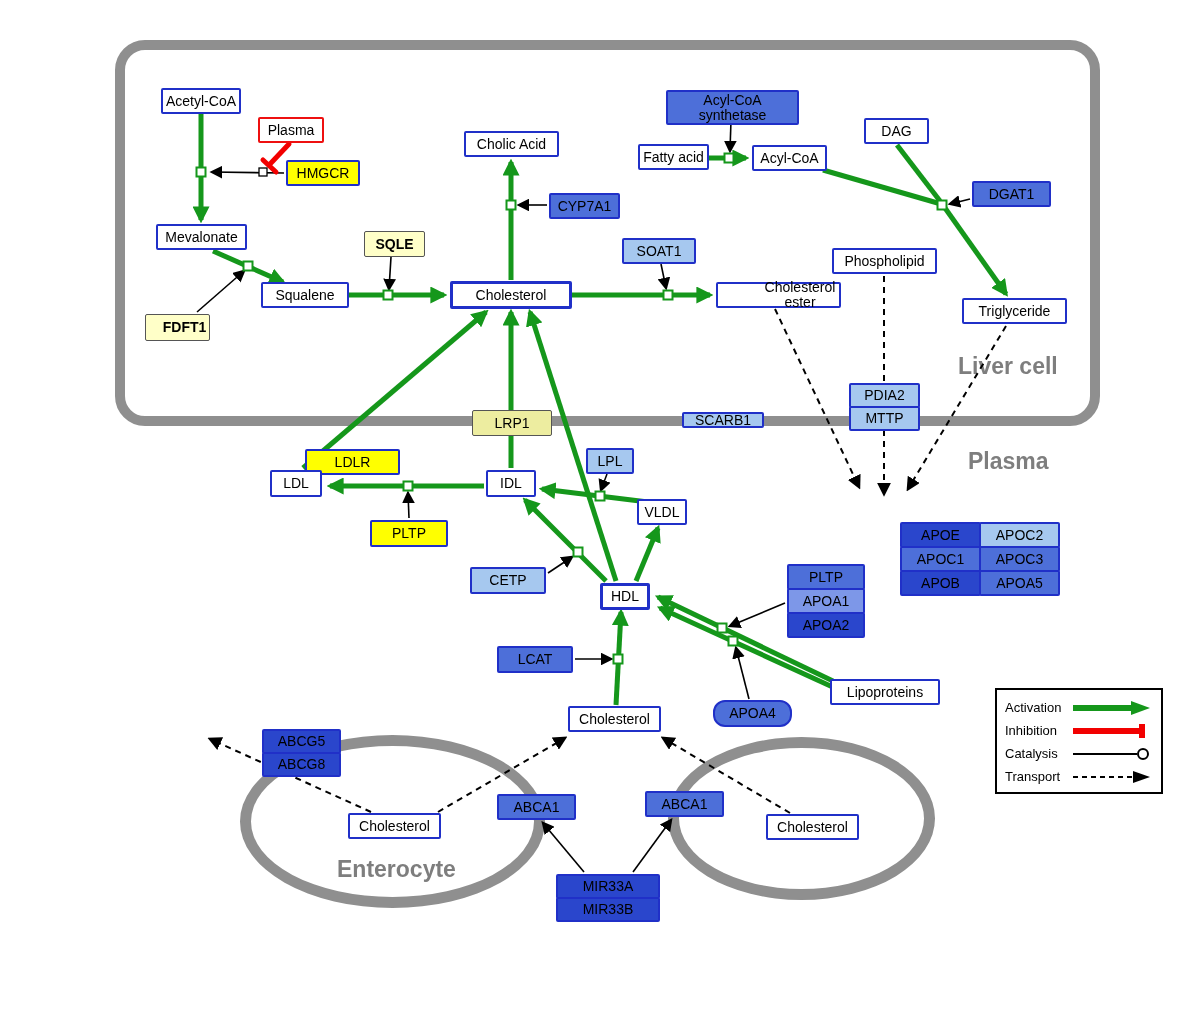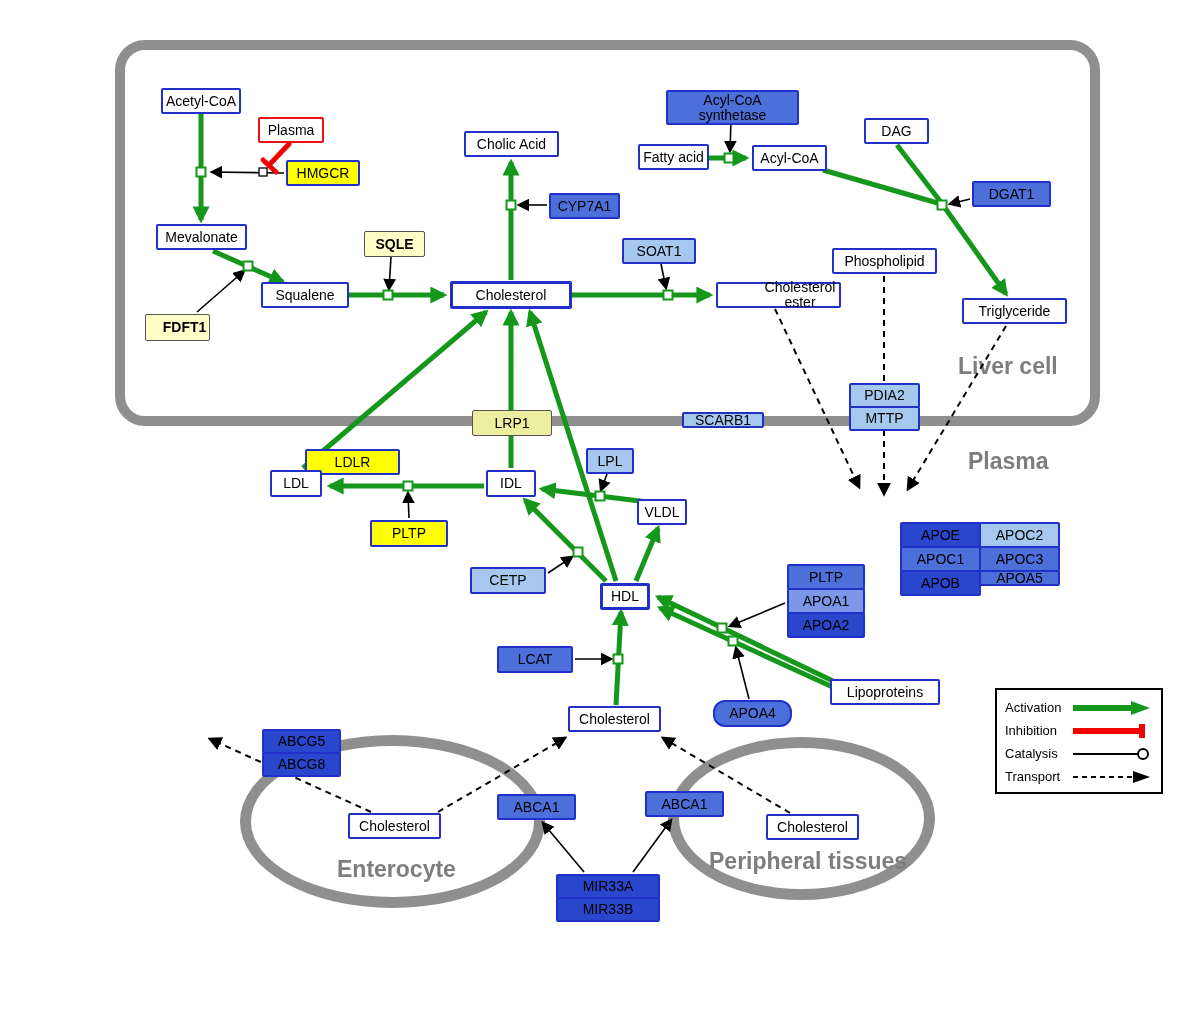--- a/index.html
+++ b/index.html
@@ -35,21 +35,20 @@
 
 <div class="stage">
 
   <div class="liver-box"></div>
   <div class="ellipse" style="left:240px; top:735px; width:305px; height:173px;"></div>
   <div class="ellipse" style="left:668px; top:737px; width:267px; height:163px;"></div>
 
   <div class="compartment-label" style="left:958px; top:353px;">Liver cell</div>
   <div class="compartment-label" style="left:968px; top:448px;">Plasma</div>
   <div class="compartment-label" style="left:337px; top:856px;">Enterocyte</div>
-  <div class="compartment-label" style="left:709px; top:848px;">Peripheral tissues</div>
 
   <svg class="edges" width="1200" height="1013" viewBox="0 0 1200 1013">
     <defs>
       <marker id="ga" viewBox="0 0 10 10" refX="8" refY="5" markerWidth="3.4" markerHeight="3.4" orient="auto">
         <path d="M0,0 L10,5 L0,10 z" fill="#15971b"></path>
       </marker>
       <marker id="ba" viewBox="0 0 10 10" refX="8" refY="5" markerWidth="8" markerHeight="8" orient="auto">
         <path d="M0,0 L10,5 L0,10 z" fill="#000"></path>
       </marker>
       <marker id="da" viewBox="0 0 10 10" refX="8" refY="5" markerWidth="7" markerHeight="7" orient="auto">
@@ -168,21 +167,21 @@
   <div class="node blue-ml" style="left:787px; top:588px; width:78px; height:26px;">APOA1</div>
   <div class="node blue-d" style="left:787px; top:612px; width:78px; height:26px;">APOA2</div>
   <div class="node blue-m" style="left:713px; top:700px; width:79px; height:27px;border-radius:12px;">APOA4</div>
   <div class="node" style="left:830px; top:679px; width:110px; height:26px;">Lipoproteins</div>
 
   <div class="node blue-d" style="left:900px; top:522px; width:81px; height:26px;">APOE</div>
   <div class="node blue-l" style="left:979px; top:522px; width:81px; height:26px;">APOC2</div>
   <div class="node blue-m" style="left:900px; top:546px; width:81px; height:26px;">APOC1</div>
   <div class="node blue-m" style="left:979px; top:546px; width:81px; height:26px;">APOC3</div>
   <div class="node blue-d" style="left:900px; top:570px; width:81px; height:26px;text-align:right;">APOB</div>
-  <div class="node blue-m" style="left:979px; top:570px; width:81px; height:16px;">APOA5</div>
+  <div class="node blue-m" style="left:979px; top:570px; width:81px; height:26px;">APOA5</div>
 
   <div class="node" style="left:568px; top:706px; width:93px; height:26px;">Cholesterol</div>
   <div class="node blue-d" style="left:262px; top:729px; width:79px; height:25px;">ABCG5</div>
   <div class="node blue-d" style="left:262px; top:752px; width:79px; height:25px;">ABCG8</div>
   <div class="node" style="left:348px; top:813px; width:93px; height:26px;">Cholesterol</div>
   <div class="node blue-m" style="left:497px; top:794px; width:79px; height:26px;">ABCA1</div>
   <div class="node blue-m" style="left:645px; top:791px; width:79px; height:26px;">ABCA1</div>
   <div class="node" style="left:766px; top:814px; width:93px; height:26px;">Cholesterol</div>
   <div class="node blue-d" style="left:556px; top:874px; width:104px; height:25px;">MIR33A</div>
   <div class="node blue-d" style="left:556px; top:897px; width:104px; height:25px;">MIR33B</div>

